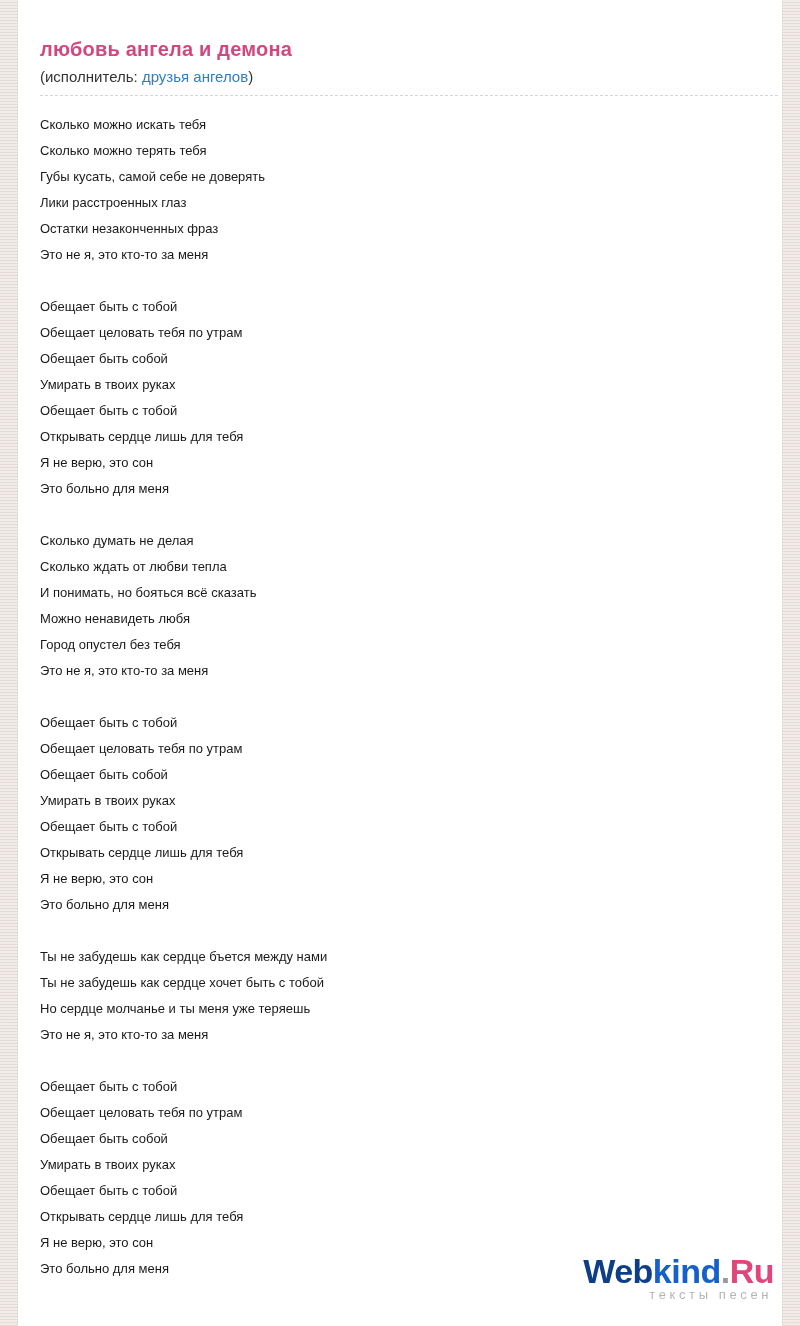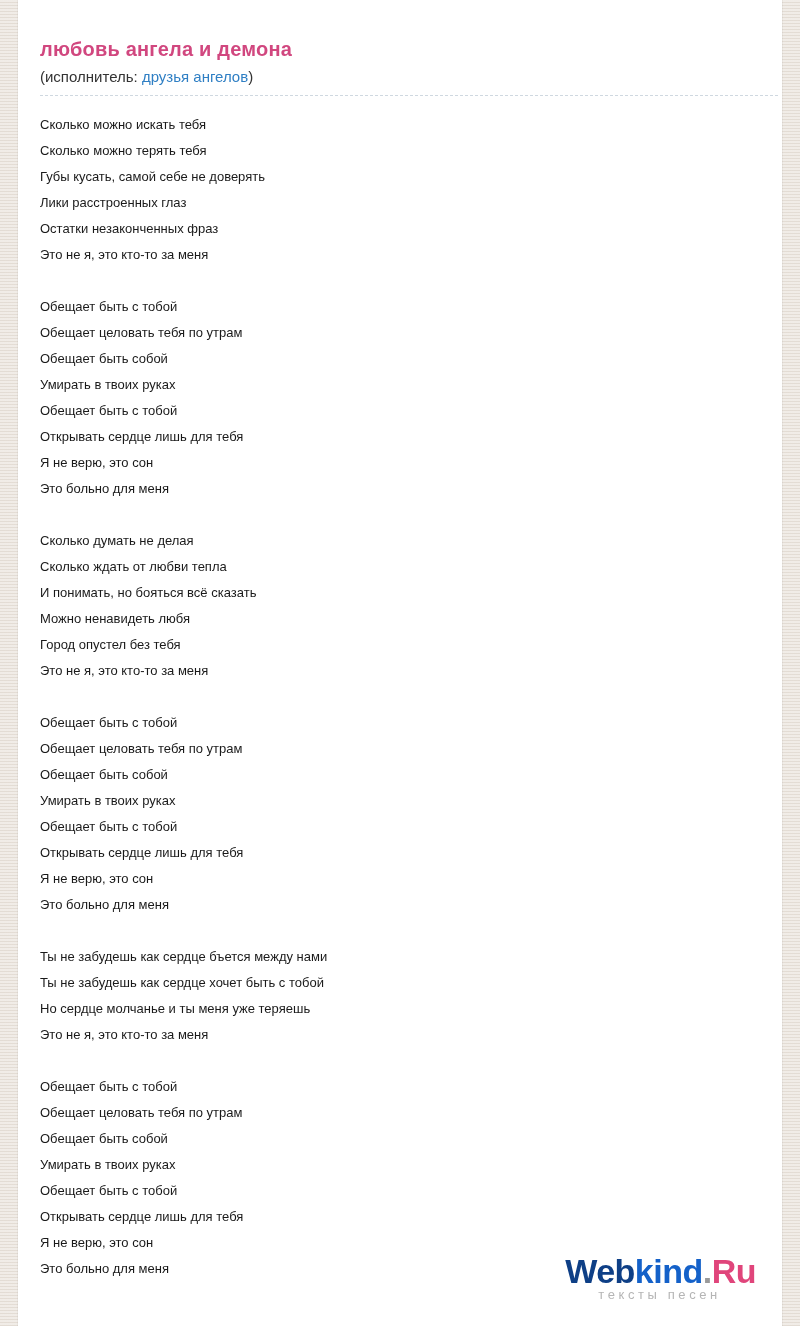--- a/index.html
+++ b/index.html
@@ -63,23 +63,23 @@
     line-height: 26px;
     color: #1a1a1a;
     white-space: pre-wrap;
   }
   .stanza { margin-bottom: 26px; }
   .line { white-space: pre; }
 
   
   .logo {
     position: absolute;
-    right: 44px;
+    right: 26px;
     bottom: 24px;
-    text-align: center;
+    text-align: right;
     user-select: none;
     margin-left: 17px;
   }
   .logo-main {
     font-size: 34px;
     font-weight: bold;
     letter-spacing: -0.5px;
     line-height: 36px;
   }
   .logo-web { color: #0e3f86; }

